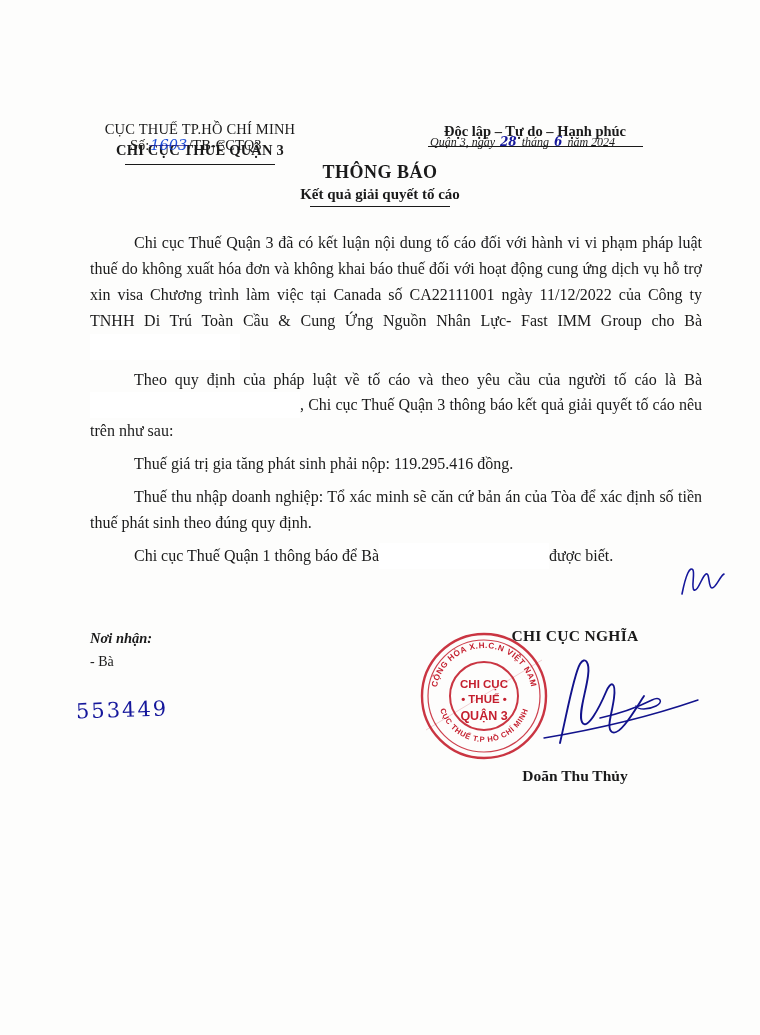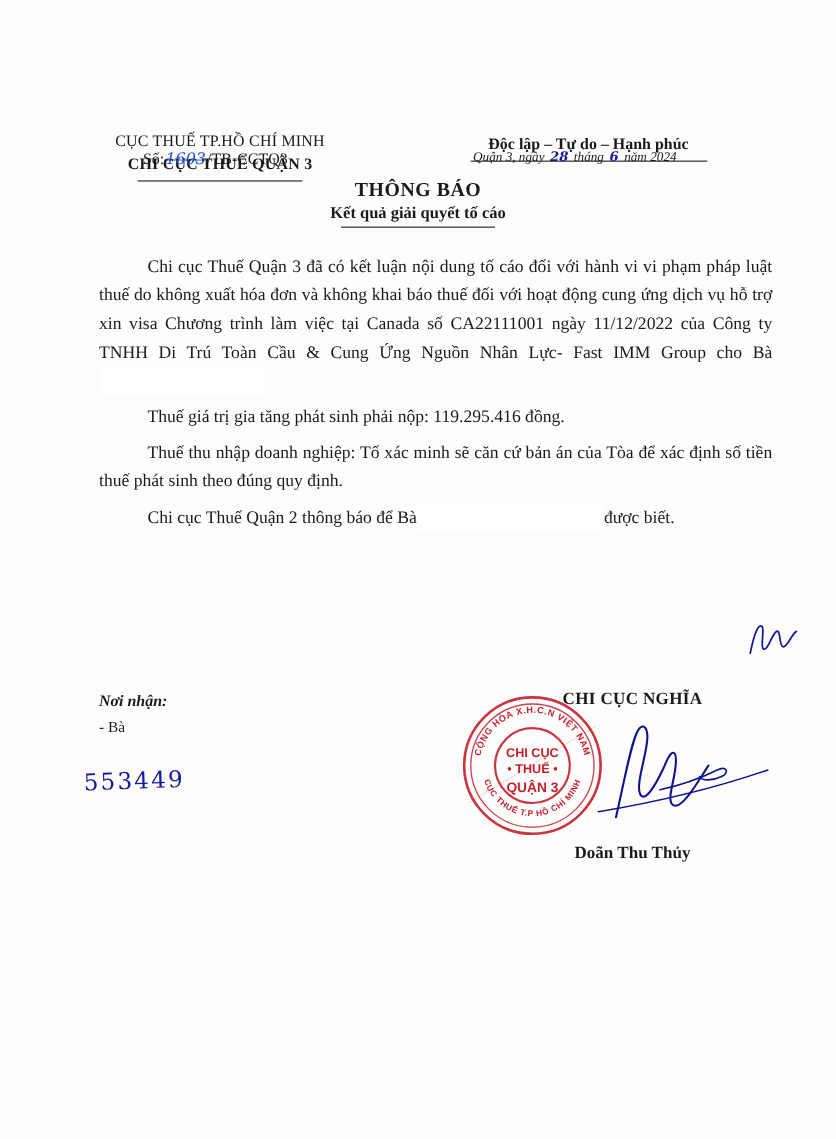--- a/index.html
+++ b/index.html
@@ -271,27 +271,30 @@
     <div class="t1">THÔNG BÁO</div>
     <div class="t2">Kết quả giải quyết tố cáo</div>
     <div class="title-rule"></div>
   </div>
 
   <div class="body">
     <p>
       <span>Chi cục Thuế Quận 3 đã có kết luận nội dung tố cáo đối với hành vi vi phạm pháp luật thuế do không xuất hóa đơn và không khai báo thuế đối với hoạt động cung ứng dịch vụ hỗ trợ xin visa Chương trình làm việc tại Canada số CA22111001 ngày 11/12/2022 của Công ty TNHH Di Trú Toàn Cầu &amp; Cung Ứng Nguồn Nhân Lực- Fast IMM Group cho Bà</span><span class="redact" style="width:150px;">&nbsp;</span>
     </p>
     <p>
+      <span>Theo quy định của pháp luật về tố cáo và theo yêu cầu của người tố cáo là Bà</span><span class="redact" style="width:210px;">&nbsp;</span><span>, Chi cục Thuế Quận 3 thông báo kết quả giải quyết tố cáo nêu trên như sau:</span>
+    </p>
+    <p>
       <span>Thuế giá trị gia tăng phát sinh phải nộp: 119.295.416 đồng.</span>
     </p>
     <p>
       <span>Thuế thu nhập doanh nghiệp: Tổ xác minh sẽ căn cứ bản án của Tòa để xác định số tiền thuế phát sinh theo đúng quy định.</span>
     </p>
     <p>
-      <span>Chi cục Thuế Quận 2 thông báo để Bà</span><span class="redact" style="width:170px;">&nbsp;</span><span>được biết.</span>
+      <span>Chi cục Thuế Quận 1 thông báo để Bà</span><span class="redact" style="width:170px;">&nbsp;</span><span>được biết.</span>
     </p>
   </div>
 
   <svg class="sig-small" viewBox="0 0 60 40">
     <path d="M6 34 C10 14, 14 6, 17 10 C19 14, 15 28, 18 30 C22 32, 26 16, 30 14 C34 12, 32 28, 36 28 C40 28, 44 16, 48 14" fill="none" stroke="#15179b" stroke-width="1.6" stroke-linecap="round"></path>
   </svg>
 
   <div class="recv">
     <div class="h">Nơi nhận:</div>
     <div>- Bà</div>

